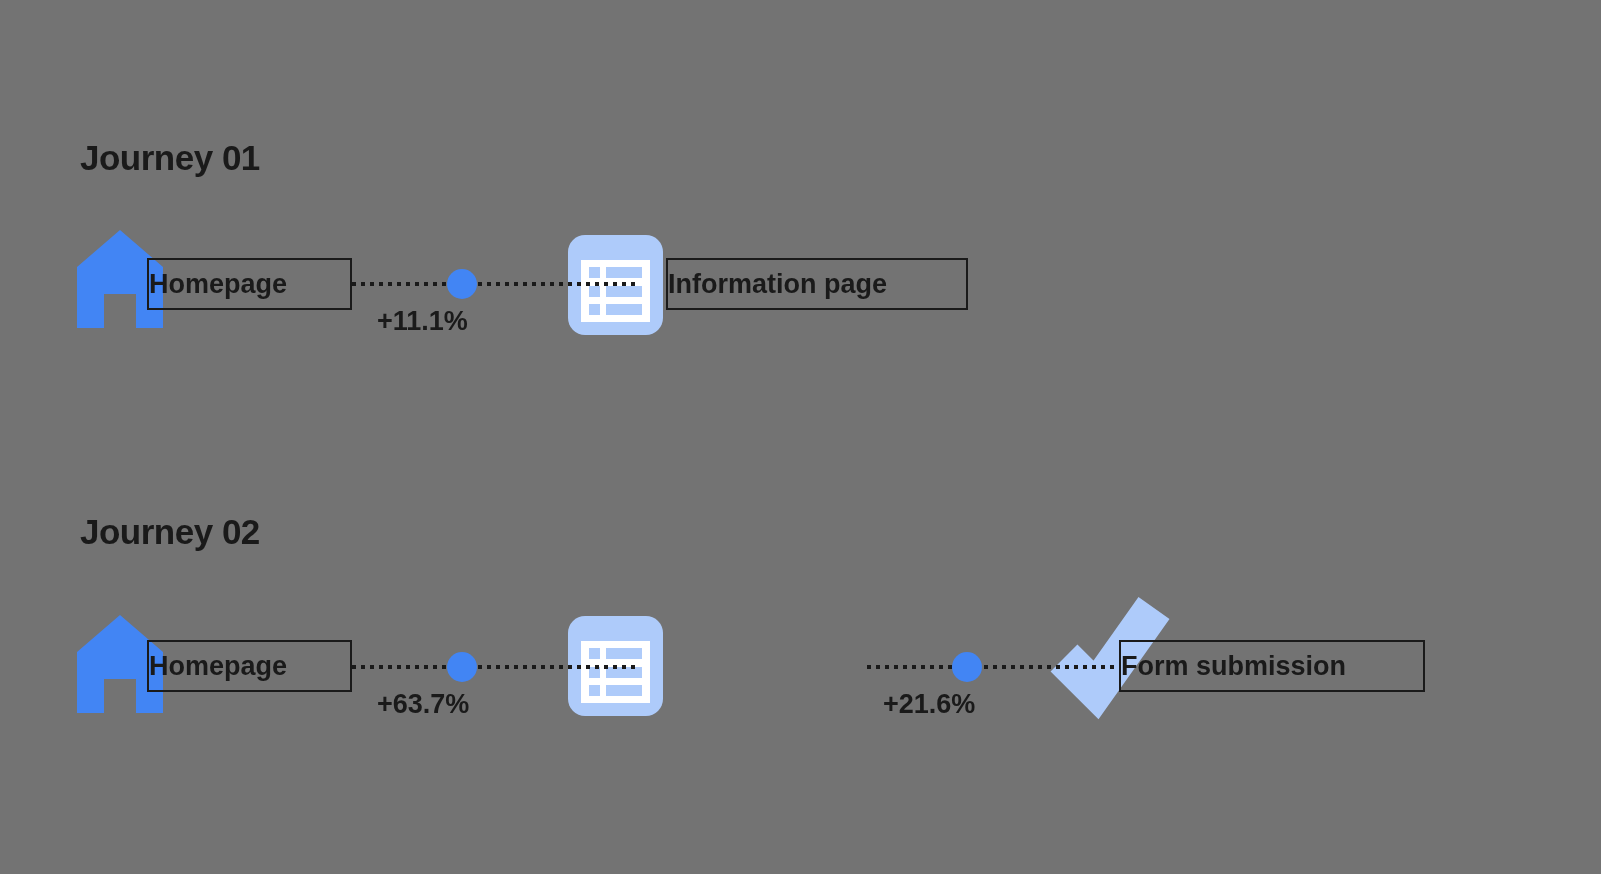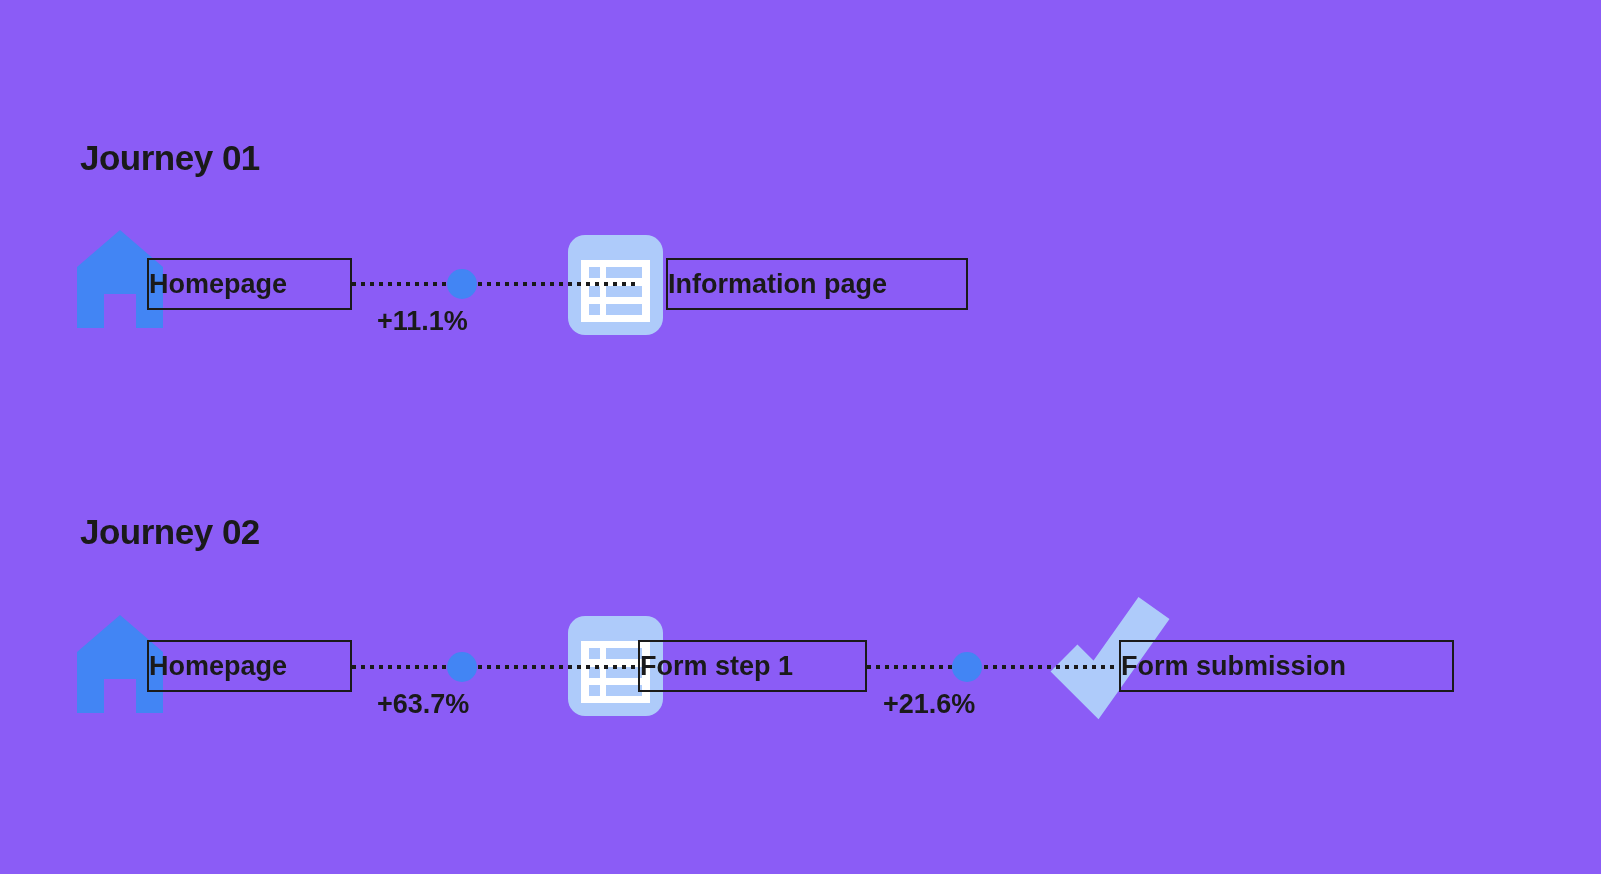--- a/index.html
+++ b/index.html
@@ -5,21 +5,21 @@
   html, body {
     margin: 0;
     padding: 0;
     background: #ffffff;
     font-family: "Liberation Sans", sans-serif;
   }
   .canvas {
     position: relative;
     width: 1601px;
     height: 874px;
-    background: #8b5cf6;
+    background: #737373;
     overflow: hidden;
     color: var(--text-black, #1a1a1a);
   }
   .journey-title {
     position: absolute;
     font-size: 35px;
     font-weight: bold;
     letter-spacing: -0.5px;
     color: var(--text-black, #1a1a1a);
     white-space: nowrap;
@@ -188,20 +188,17 @@
   <div class="dot" style="left:447px; top:652px;"></div>
   <div class="pct" style="left:377px; top:689px;">+63.7%</div>
 
   <div class="dotline" style="left:867px; top:665px; width:252px;"></div>
   <div class="dot" style="left:952px; top:652px;"></div>
   <div class="pct" style="left:883px; top:689px;">+21.6%</div>
 
   <div class="label-box" style="left:147px; top:640px; width:205px;">
     <span>Homepage</span>
   </div>
-  <div class="label-box" style="left:638px; top:640px; width:229px;">
-    <span>Form step 1</span>
-  </div>
-  <div class="label-box" style="left:1119px; top:640px; width:335px;">
+  <div class="label-box" style="left:1119px; top:640px; width:306px;">
     <span>Form submission</span>
   </div>
 
 </div>
 
 </body></html>

